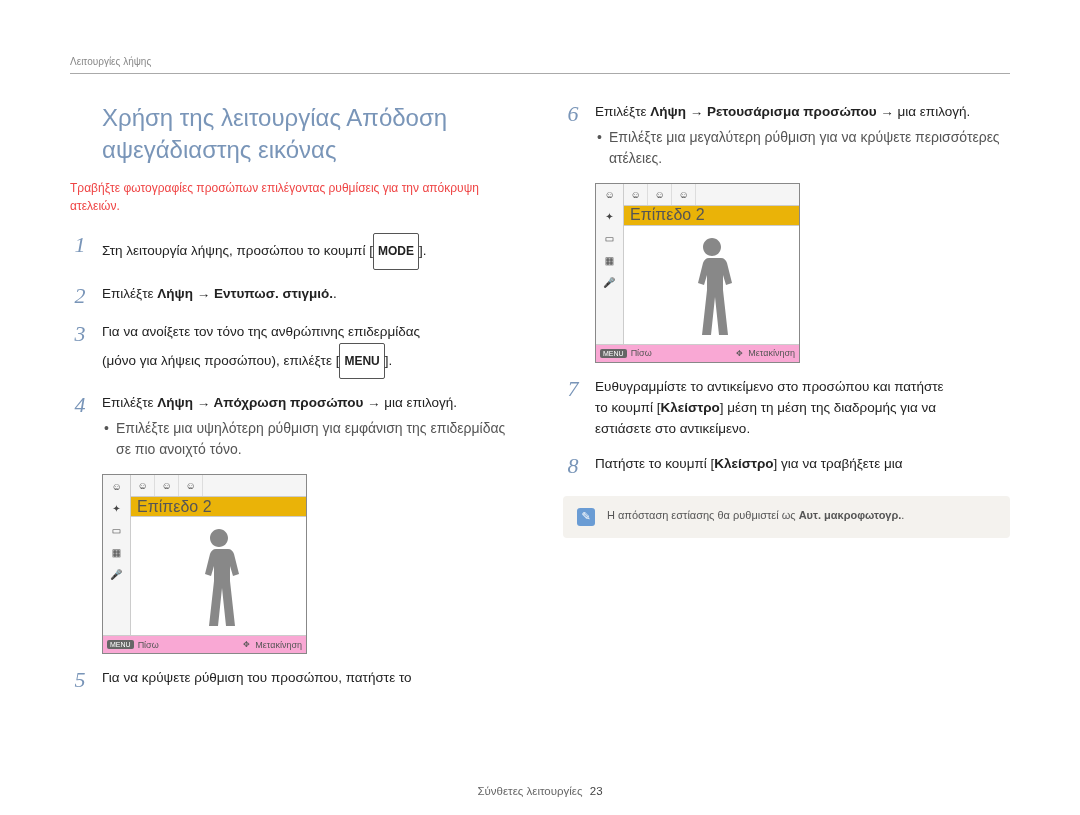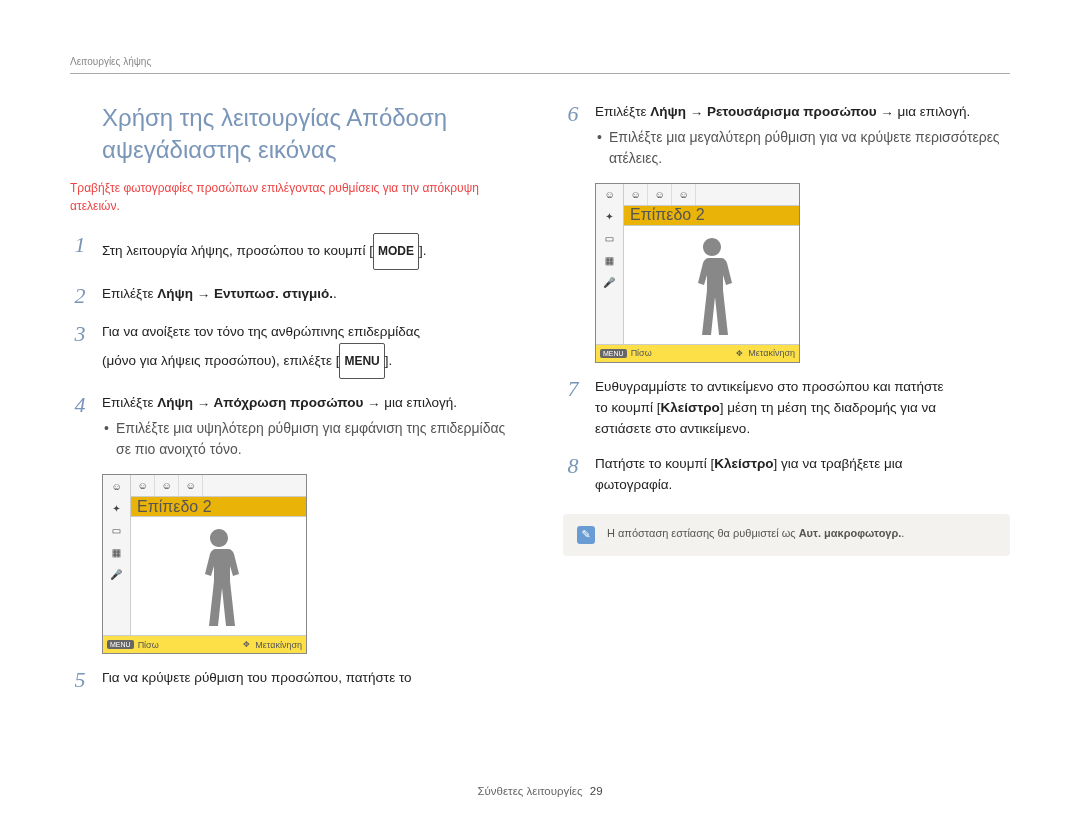--- a/index.html
+++ b/index.html
@@ -145,21 +145,21 @@
     position: absolute;
     left: 50%;
     top: 6px;
     transform: translateX(-50%);
     width: 60px;
     height: 110px;
   }
   .silhouette svg { width: 100%; height: 100%; }
   .preview-footer {
     height: 18px;
-    background: #fde047;
+    background: #f9a8d4;
     border-top: 1px solid #ccc;
     display: flex;
     align-items: center;
     font-size: 9px;
     color: #555;
     padding: 0 4px;
     justify-content: space-between;
   }
   .pf-left, .pf-right { display: flex; align-items: center; gap: 4px; }
   .menu-badge {
@@ -364,31 +364,30 @@
           <div>εστιάσετε στο αντικείμενο.</div>
         </div>
       </div>
 
       <div class="step">
         <div class="step-num">8</div>
         <div class="step-body">
           <div>
             <span>Πατήστε το κουμπί [</span><b>Κλείστρο</b><span>] για να τραβήξετε μια</span>
           </div>
-          <div>φωτογραφία.</div>
         </div>
       </div>
 
       <div class="note-box">
         <div class="note-icon">✎</div>
         <div class="note-text">
           <span>Η απόσταση εστίασης θα ρυθμιστεί ως </span><b>Αυτ. μακροφωτογρ.</b><span>.</span>
         </div>
       </div>
 
     </div>
   </div>
 </div>
 
 <div class="footer">
   <span>Σύνθετες λειτουργίες</span>
-  <span class="pn">29</span>
+  <span class="pn">23</span>
 </div>
 
 </body></html>

